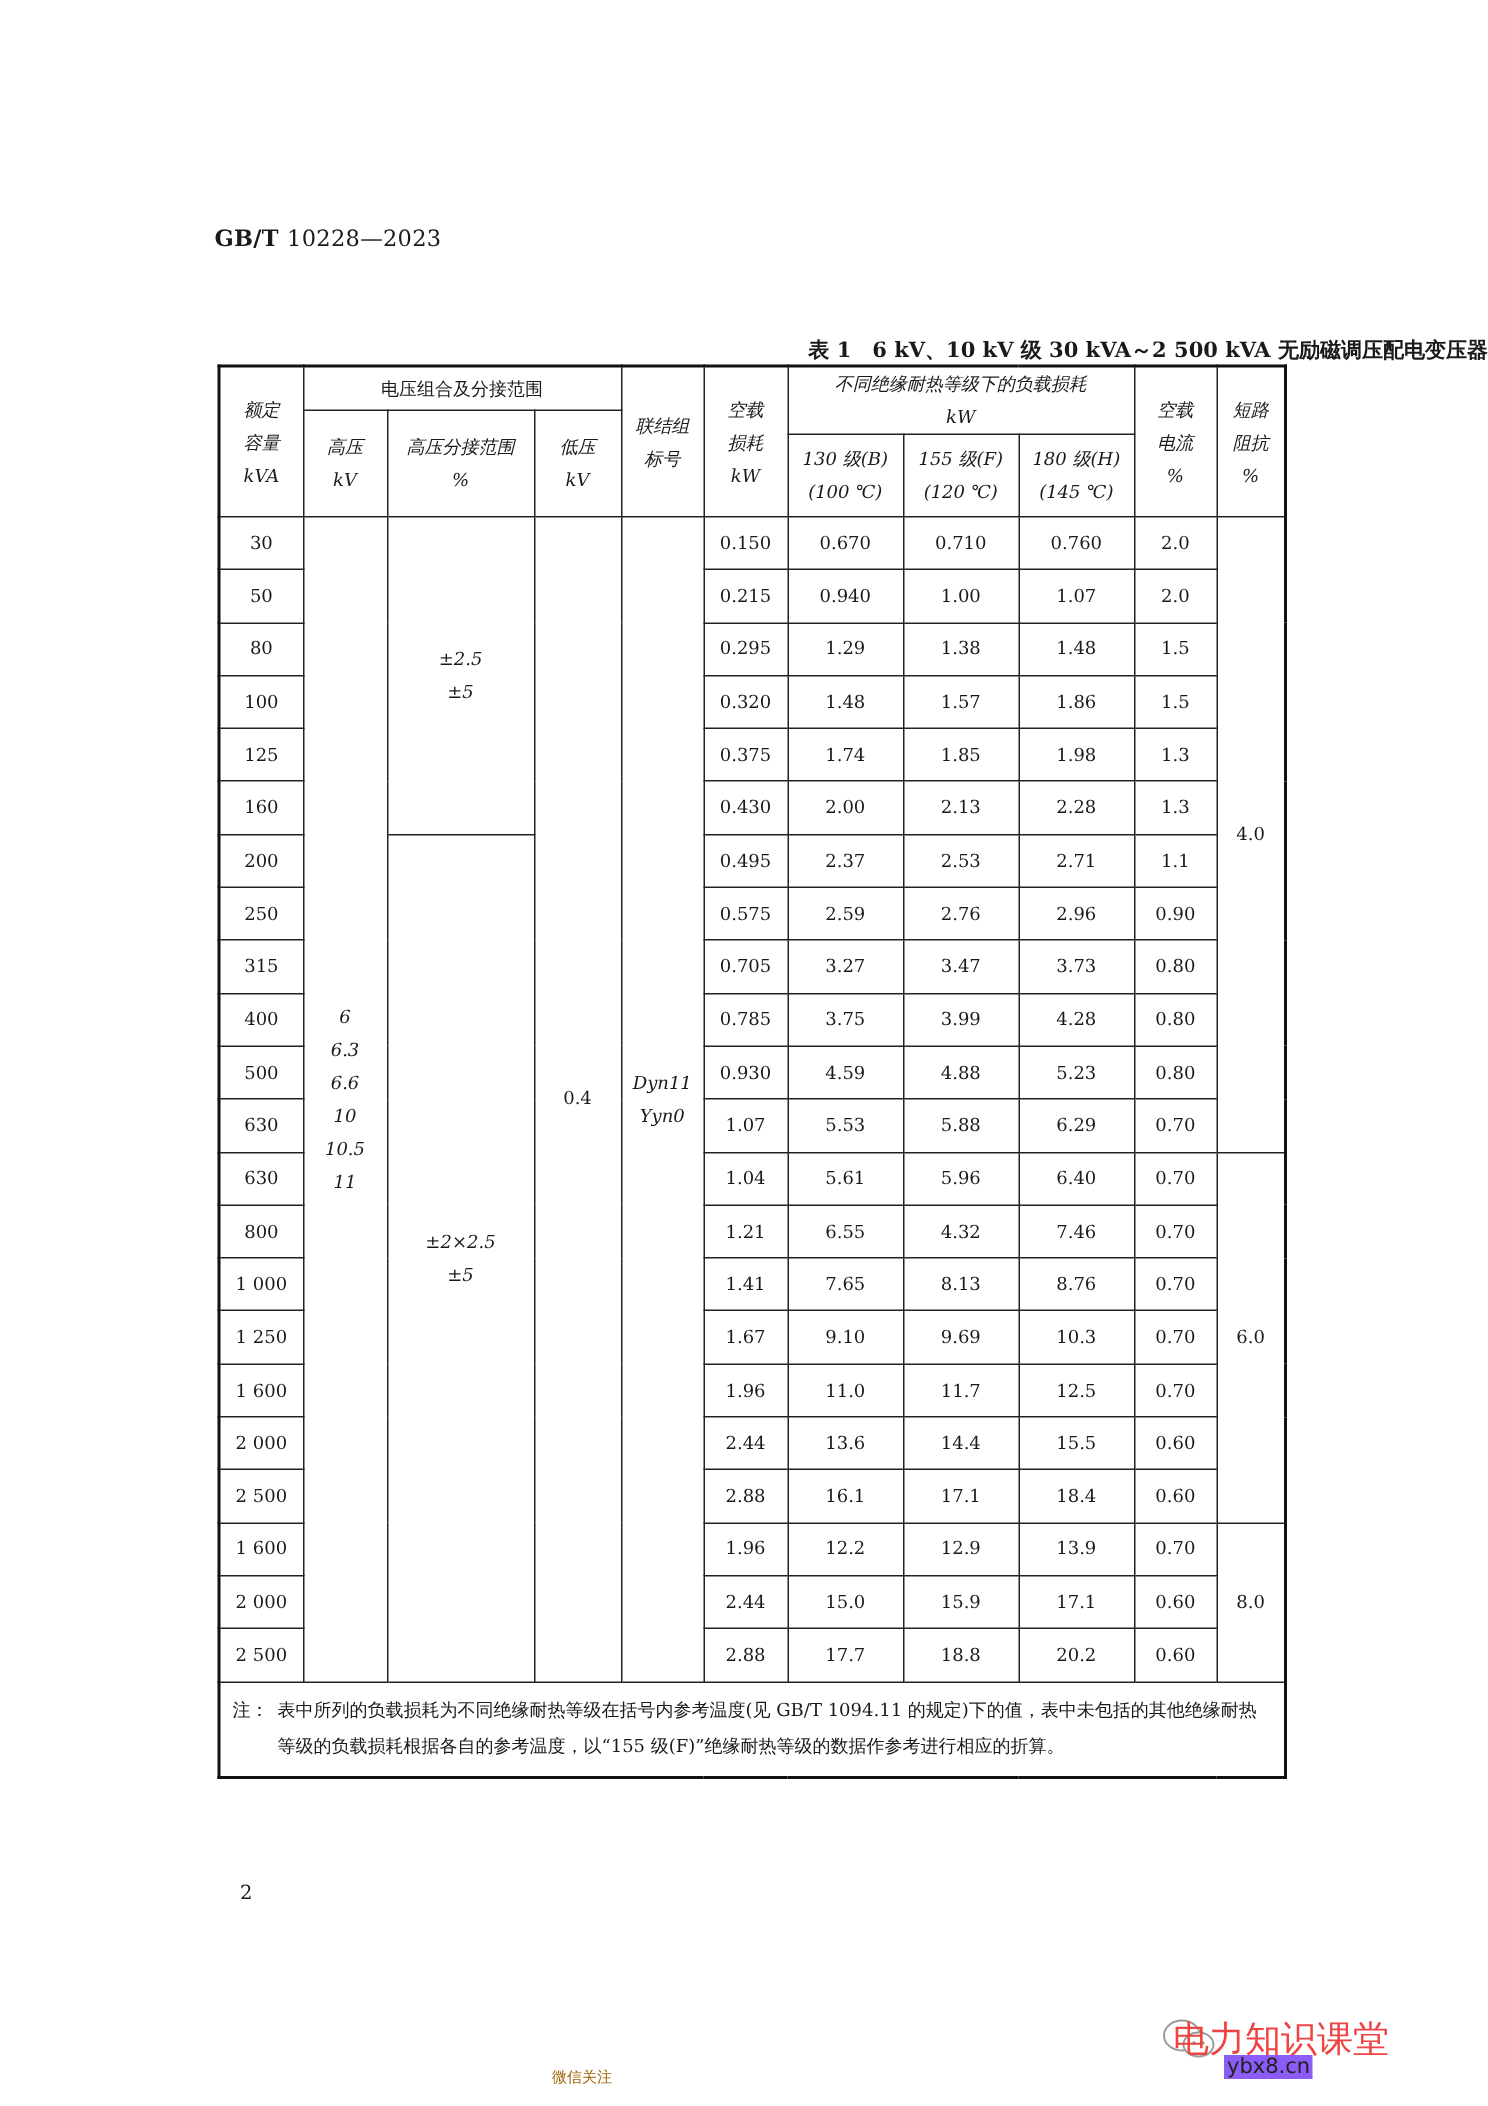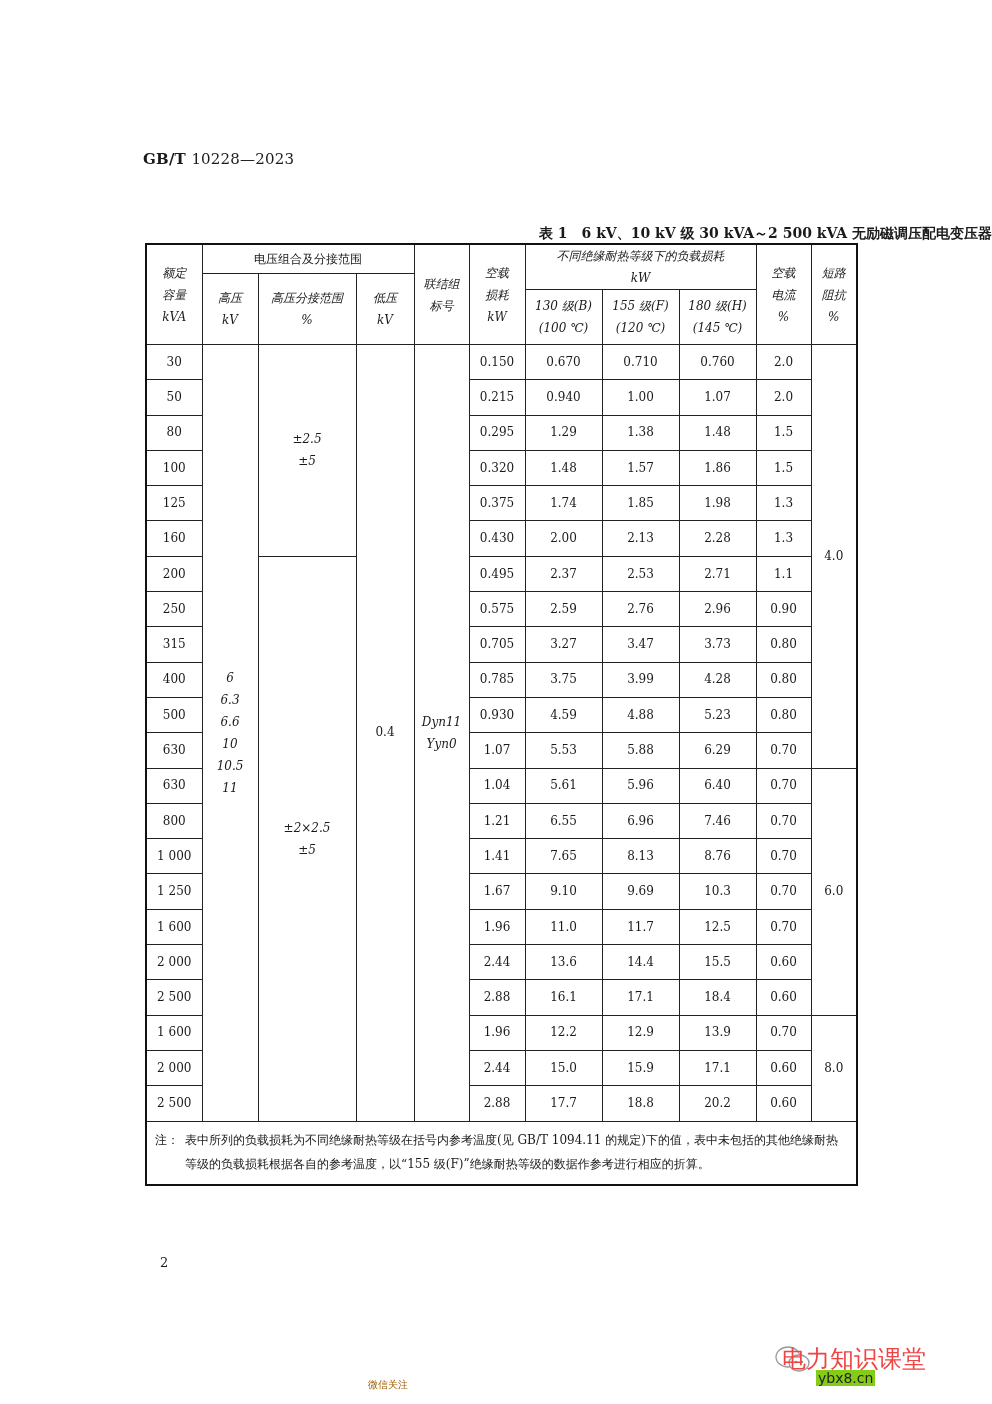--- a/index.html
+++ b/index.html
@@ -19,21 +19,21 @@
   table.spec tfoot td { text-align:left; padding:6px 8px 8px 8px; font-size:12px; line-height:24px; border-top:1.5px solid #111;margin-left:36px; }
   .note-indent { padding-left:30px; display:block; }
   .note-label { margin-left:-30px; display:inline-block; width:30px; }
   .cell-lines span { display:block; line-height:22px;font-style:italic; }
   .page-num { position:absolute; left:160px; top:1255px; font-size:13px; }
   .wm-follow { position:absolute; left:368px; top:1378px; font-size:10px; color:#a16207;
                font-family:"DejaVu Sans","Liberation Sans",sans-serif; }
   .wm-brand { position:absolute; left:782px; top:1343px; font-size:24px; color:#ef4444;
               font-family:"DejaVu Sans","Liberation Sans",sans-serif; letter-spacing:0px; }
   .wm-site { position:absolute; left:816px; top:1370px; font-size:14px; color:#222;
-             font-family:"DejaVu Sans","Liberation Sans",sans-serif; background:#84cc16; padding:0 2px; }
+             font-family:"DejaVu Sans","Liberation Sans",sans-serif; background:#8b5cf6; padding:0 2px; }
   .wm-icon { position:absolute; left:774px; top:1344px; width:40px; height:32px; }
 </style>
 </head>
 <body>
 
 <div class="std-code">
   <span>GB/T</span>
   <span class="num">10228—2023</span>
 </div>
 
@@ -239,21 +239,21 @@
       <td>5.61</td>
       <td>5.96</td>
       <td>6.40</td>
       <td>0.70</td>
       <td rowspan="7">6.0</td>
     </tr>
     <tr>
       <td>800</td>
       <td>1.21</td>
       <td>6.55</td>
-      <td>6.96</td>
+      <td>4.32</td>
       <td>7.46</td>
       <td>0.70</td>
     </tr>
     <tr>
       <td>1 000</td>
       <td>1.41</td>
       <td>7.65</td>
       <td>8.13</td>
       <td>8.76</td>
       <td>0.70</td>

